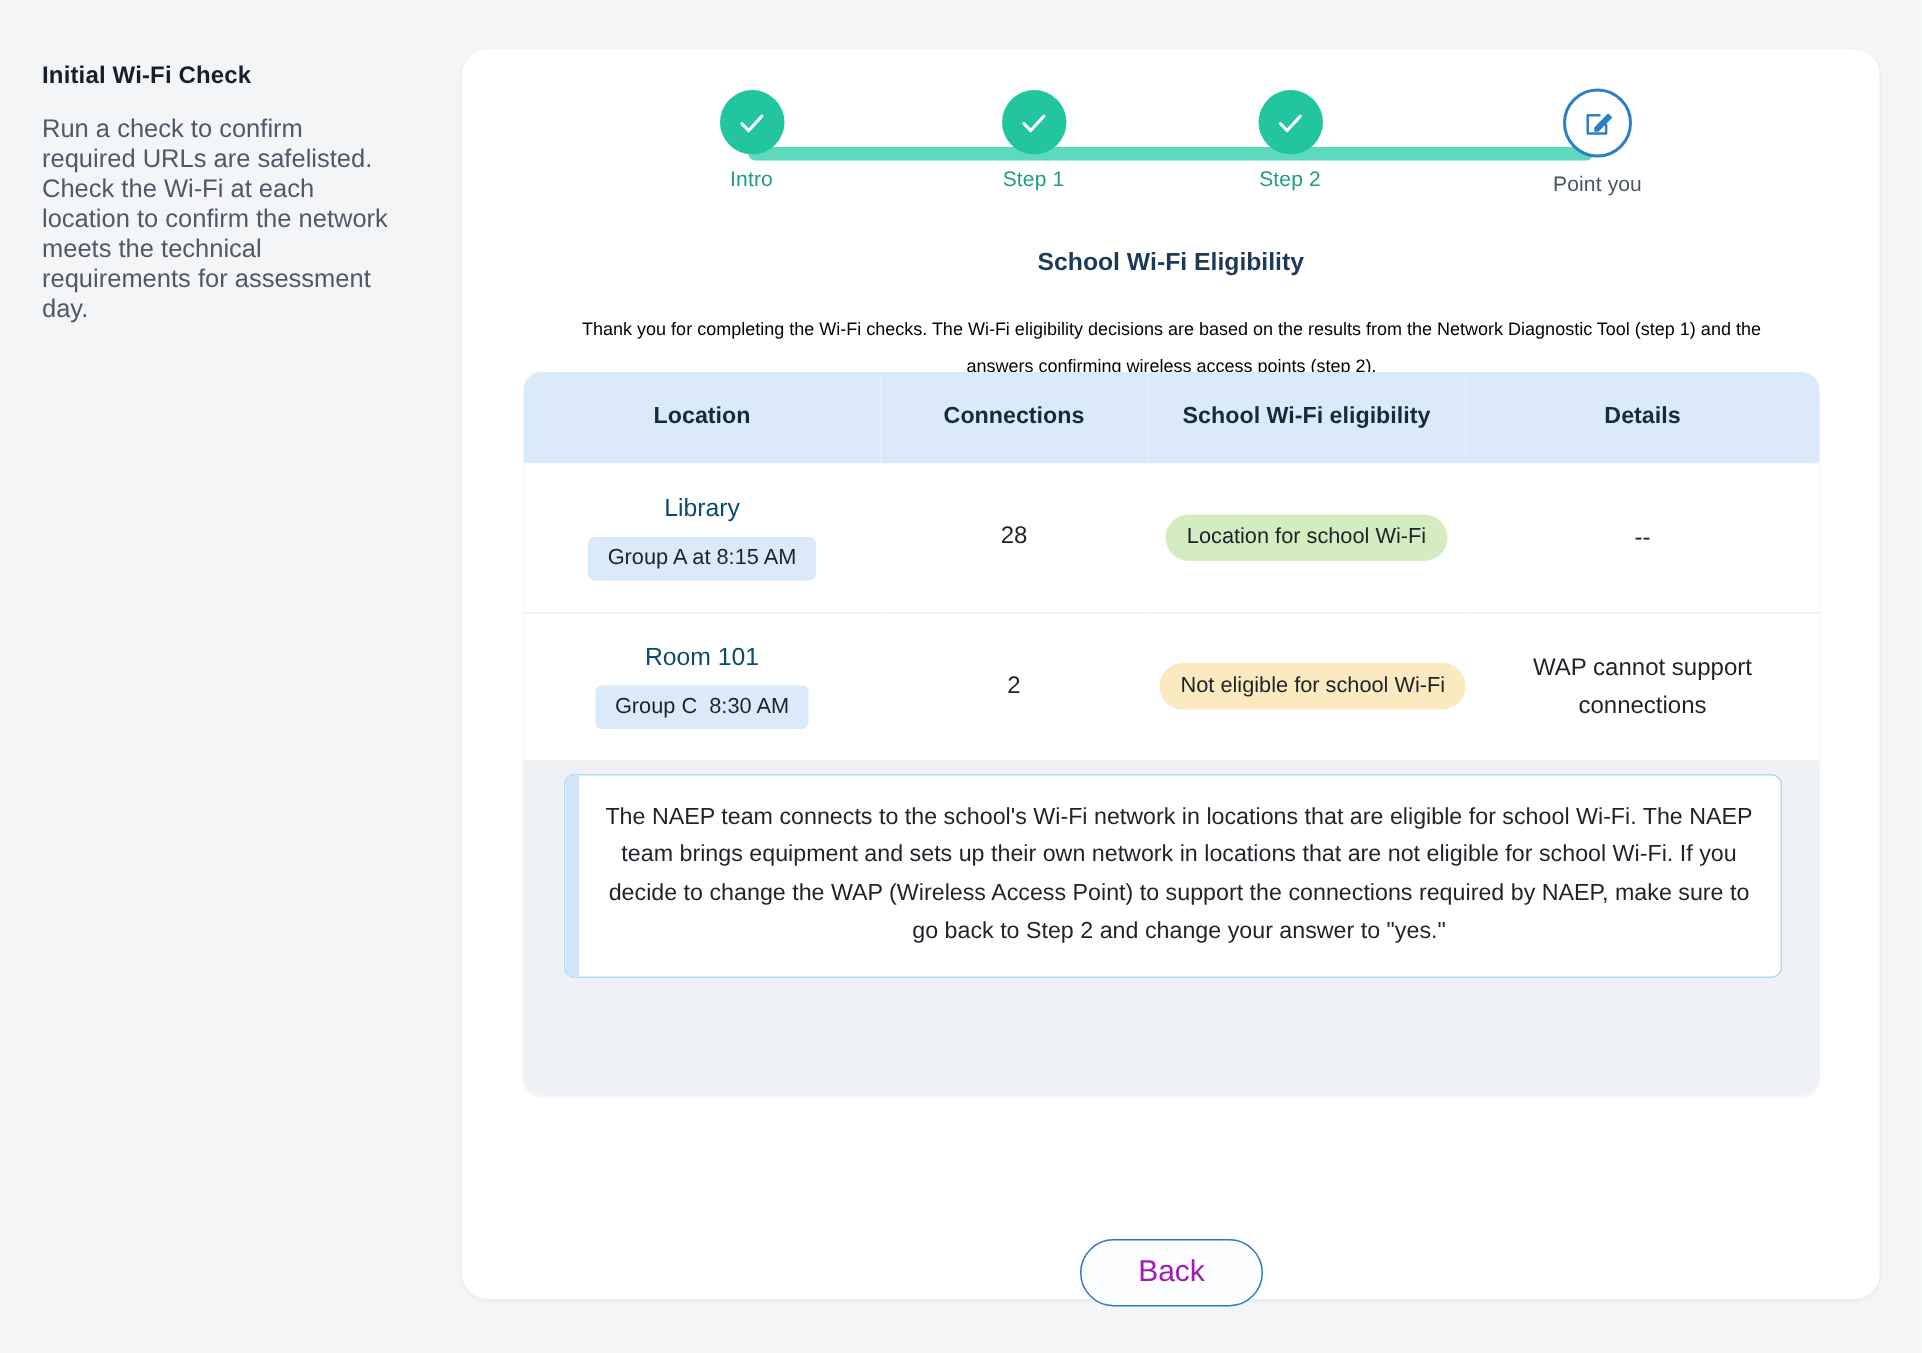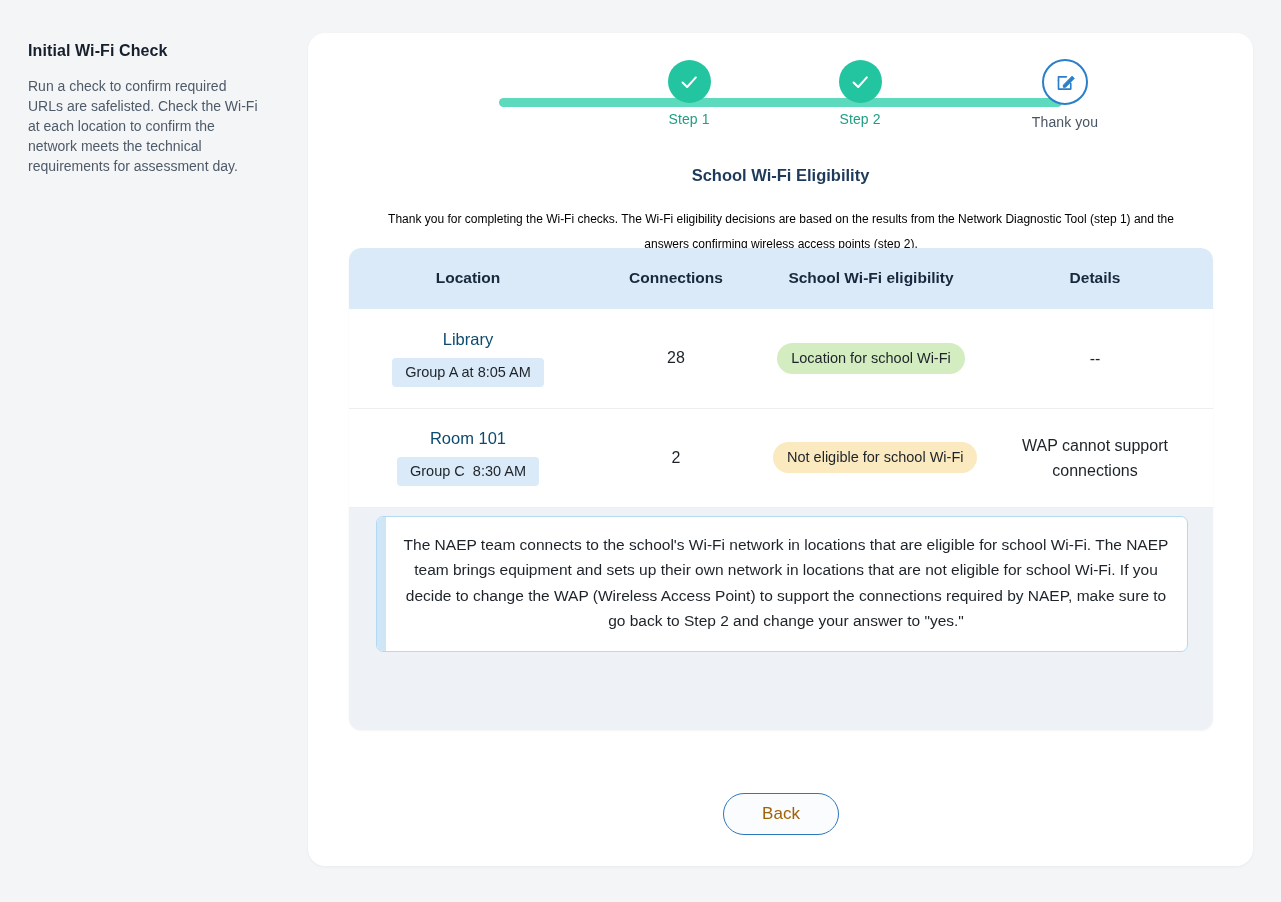--- a/index.html
+++ b/index.html
@@ -23,21 +23,21 @@
     width: 248px;
   }
   .sidebar-title {
     font-size: 16px;
     font-weight: bold;
     color: #16202c;
     letter-spacing: .1px;
     margin: 0 0 16px 0;
   }
   .sidebar-body {
-    font-size: 14px;
+    font-size: 17px;
     line-height: 20px;
     color: #4e5a68;
     margin: 0;
     max-width: 235px;
   }
 
   
   .card {
     position: absolute;
     left: 308px; top: 33px;
@@ -218,44 +218,53 @@
   .panel-footer {
     position: absolute;
     left: 41px; top: 760px;
     width: 864px;
     text-align: center;
   }
   .back-button {
     display: inline-block;
     background: #fbfcfe;
     border: 1.6px solid #2d77be;
-    color: #a16207;
-    font-size: 17px;
+    color: #a21caf;
+    font-size: 20px;
     font-family: "Liberation Sans", sans-serif;
     padding: 11px 38px 12px;
     border-radius: 24px;
     cursor: pointer;
     line-height: 1;
+    margin-top: 33px;
   }
 </style>
 </head>
 <body>
 
 <div class="page">
 
   <div class="sidebar">
     <h1 class="sidebar-title">Initial Wi-Fi Check</h1>
     <p class="sidebar-body">Run a check to confirm required URLs are safelisted. Check the Wi-Fi at each location to confirm the network meets the technical requirements for assessment day.</p>
   </div>
 
   <div class="card">
 
     <div class="stepper">
       <div class="stepper-track"></div>
 
+      <div class="step step-0">
+        <div class="step-circle done">
+          <svg width="22" height="22" viewBox="0 0 24 24" fill="none" aria-hidden="true">
+            <path d="M5 12.5 L10 17.5 L19.5 7" stroke="#ffffff" stroke-width="2.2" stroke-linecap="round" stroke-linejoin="round"></path>
+          </svg>
+        </div>
+        <div class="step-label">Intro</div>
+      </div>
 
       <div class="step step-1">
         <div class="step-circle done">
           <svg width="22" height="22" viewBox="0 0 24 24" fill="none" aria-hidden="true">
             <path d="M5 12.5 L10 17.5 L19.5 7" stroke="#ffffff" stroke-width="2.2" stroke-linecap="round" stroke-linejoin="round"></path>
           </svg>
         </div>
         <div class="step-label">Step 1</div>
       </div>
 
@@ -269,21 +278,21 @@
       </div>
 
       <div class="step step-3">
         <div class="step-circle current">
           <svg width="21" height="21" viewBox="0 0 24 24" fill="none" aria-hidden="true">
             <path d="M4 9.5 V19.5 H18 V13" stroke="#2b7ec9" stroke-width="1.9" stroke-linecap="round" stroke-linejoin="round"></path>
             <path d="M4 9.5 V5.5 H13" stroke="#2b7ec9" stroke-width="1.9" stroke-linecap="round" stroke-linejoin="round"></path>
             <path d="M9.5 15 L19.5 4.8 L22 7.3 L12 17.5 H9.5 Z" fill="#2b7ec9" stroke="#2b7ec9" stroke-width="1.1" stroke-linejoin="round"></path>
           </svg>
         </div>
-        <div class="step-label current-label">Thank you</div>
+        <div class="step-label current-label">Point you</div>
       </div>
     </div>
 
     <div class="content-heading">School Wi-Fi Eligibility</div>
     <div class="content-intro">Thank you for completing the Wi-Fi checks. The Wi-Fi eligibility decisions are based on the results from the Network Diagnostic Tool (step 1) and the answers confirming wireless access points (step 2).</div>
 
     <div class="results-panel">
 
       <table class="wifi-table">
         <thead>
@@ -292,21 +301,21 @@
             <th class="col-conn">Connections</th>
             <th class="col-elig">School Wi-Fi eligibility</th>
             <th class="col-det">Details</th>
           </tr>
         </thead>
         <tbody>
 
           <tr>
             <td>
               <div class="loc-name">Library</div>
-              <span class="group-pill">Group A at 8:05 AM</span>
+              <span class="group-pill">Group A at 8:15 AM</span>
             </td>
             <td>28</td>
             <td>
               <span class="elig-pill elig-yes">Location for school Wi-Fi</span>
             </td>
             <td class="details-cell">--</td>
           </tr>
 
 
           <tr>

